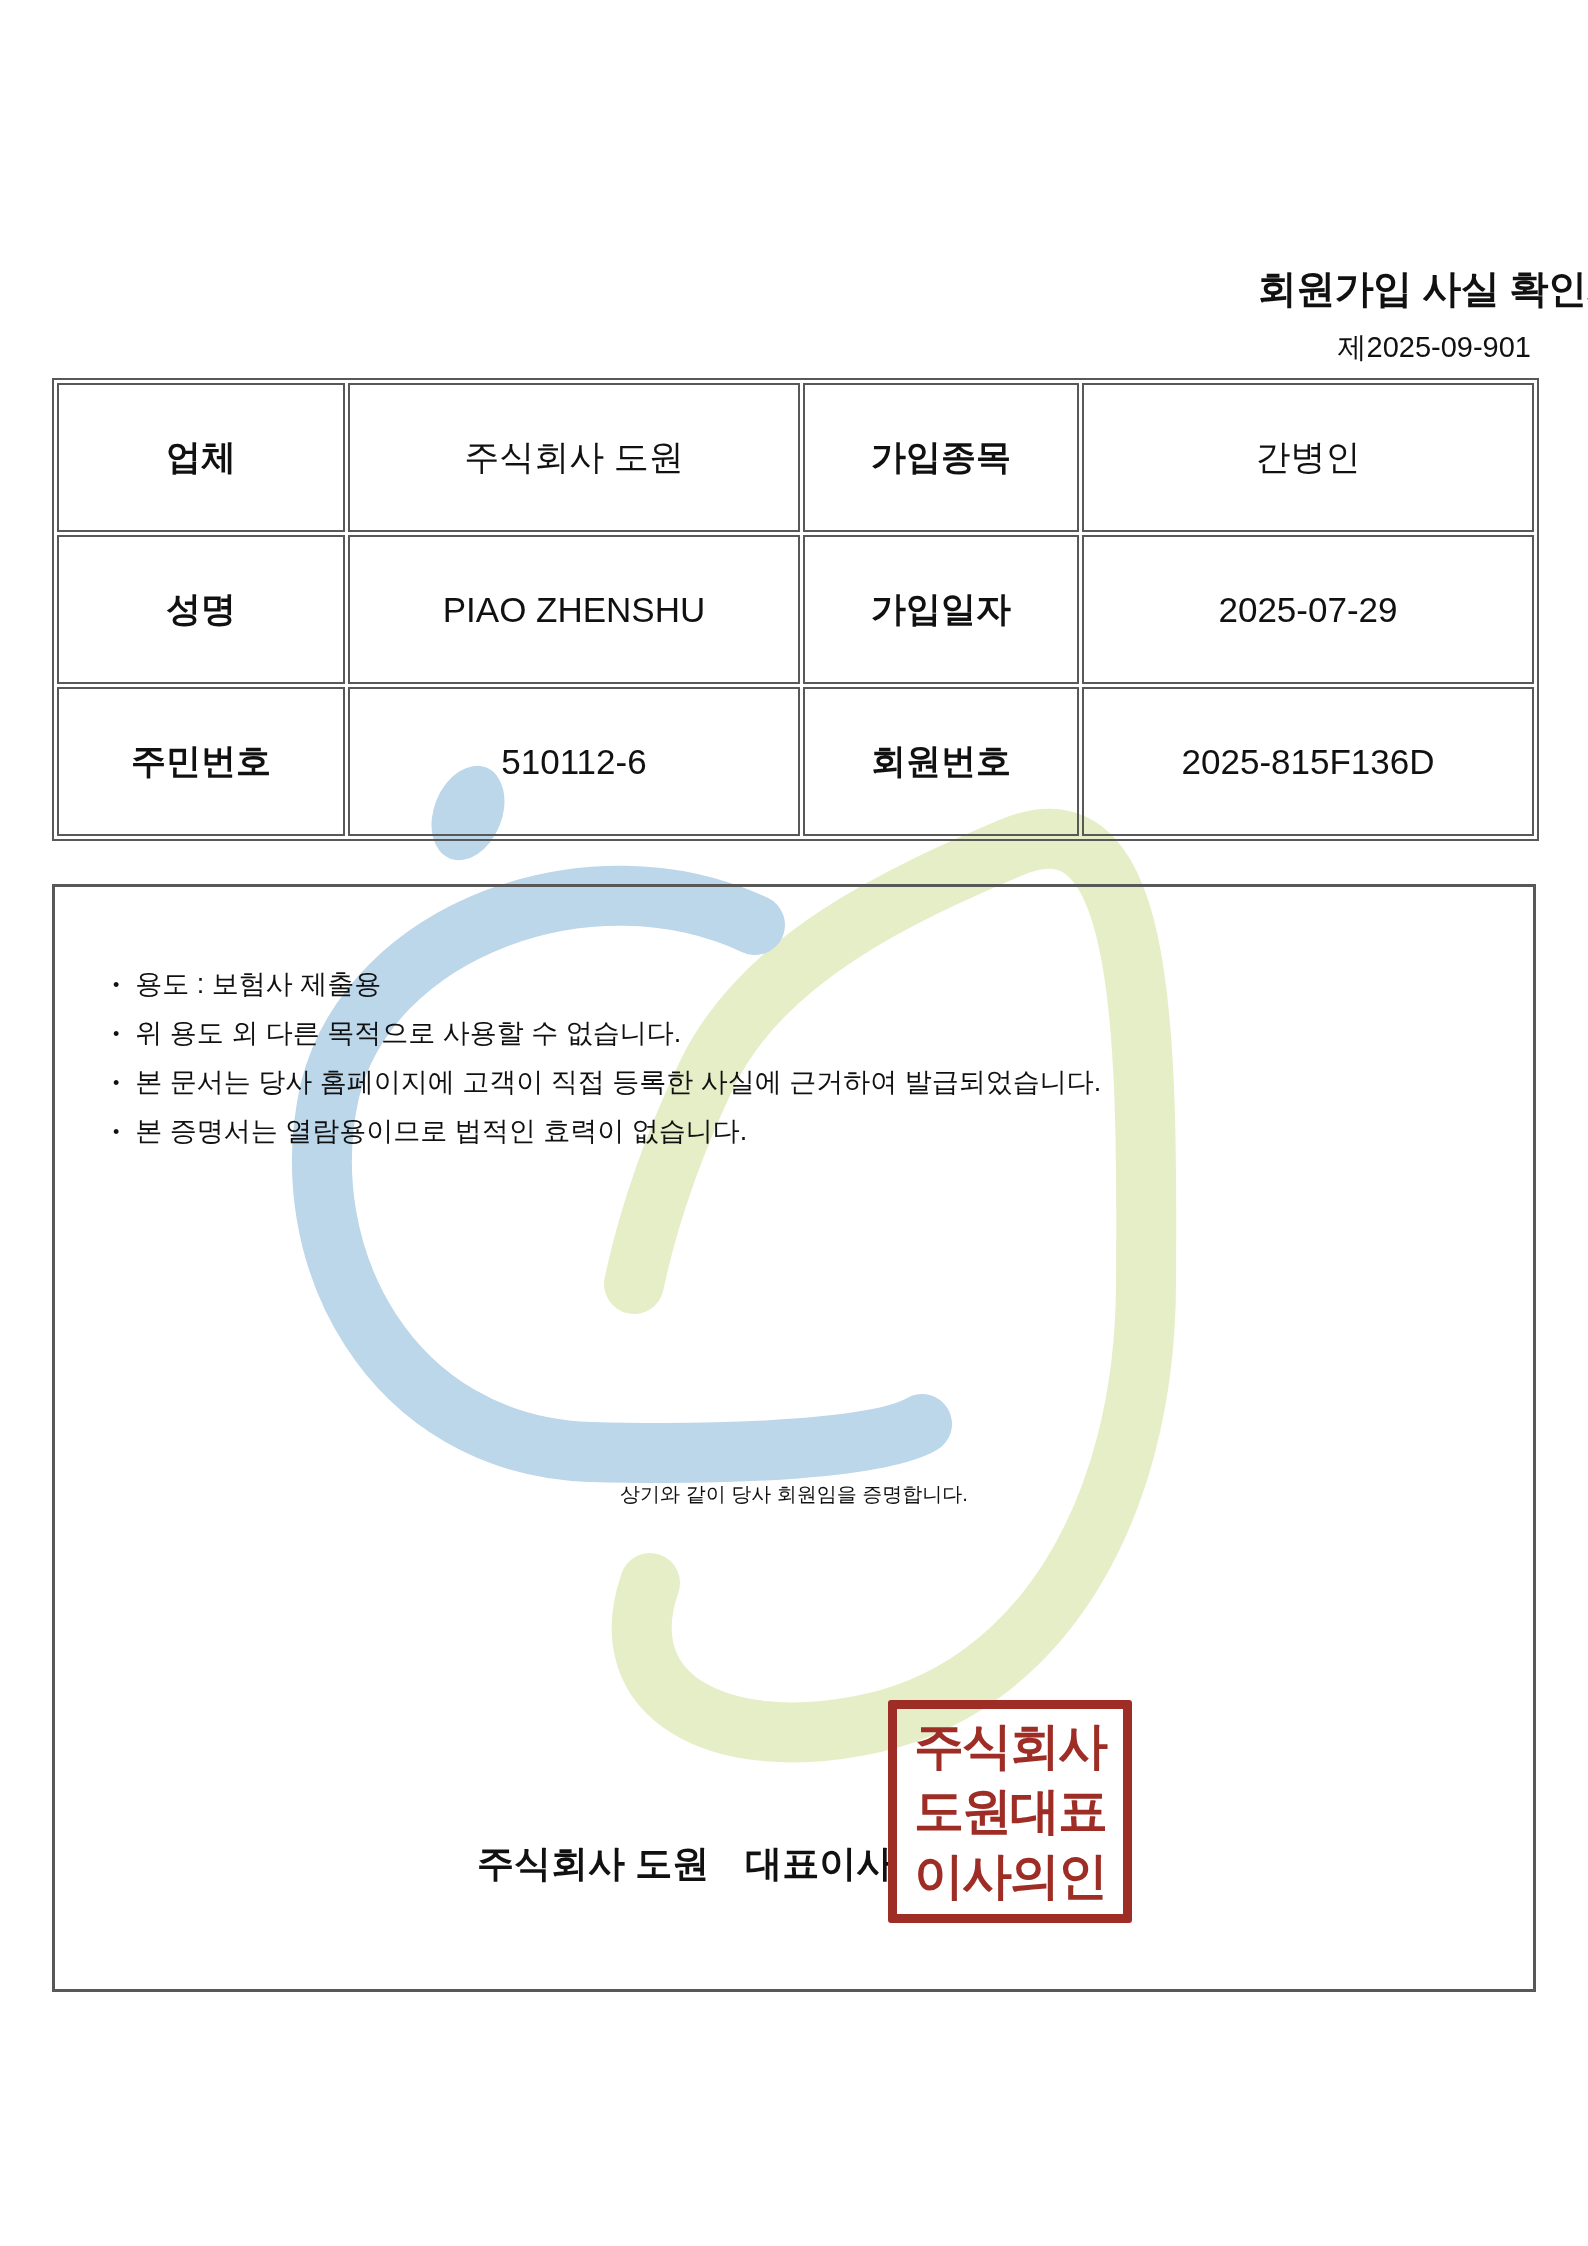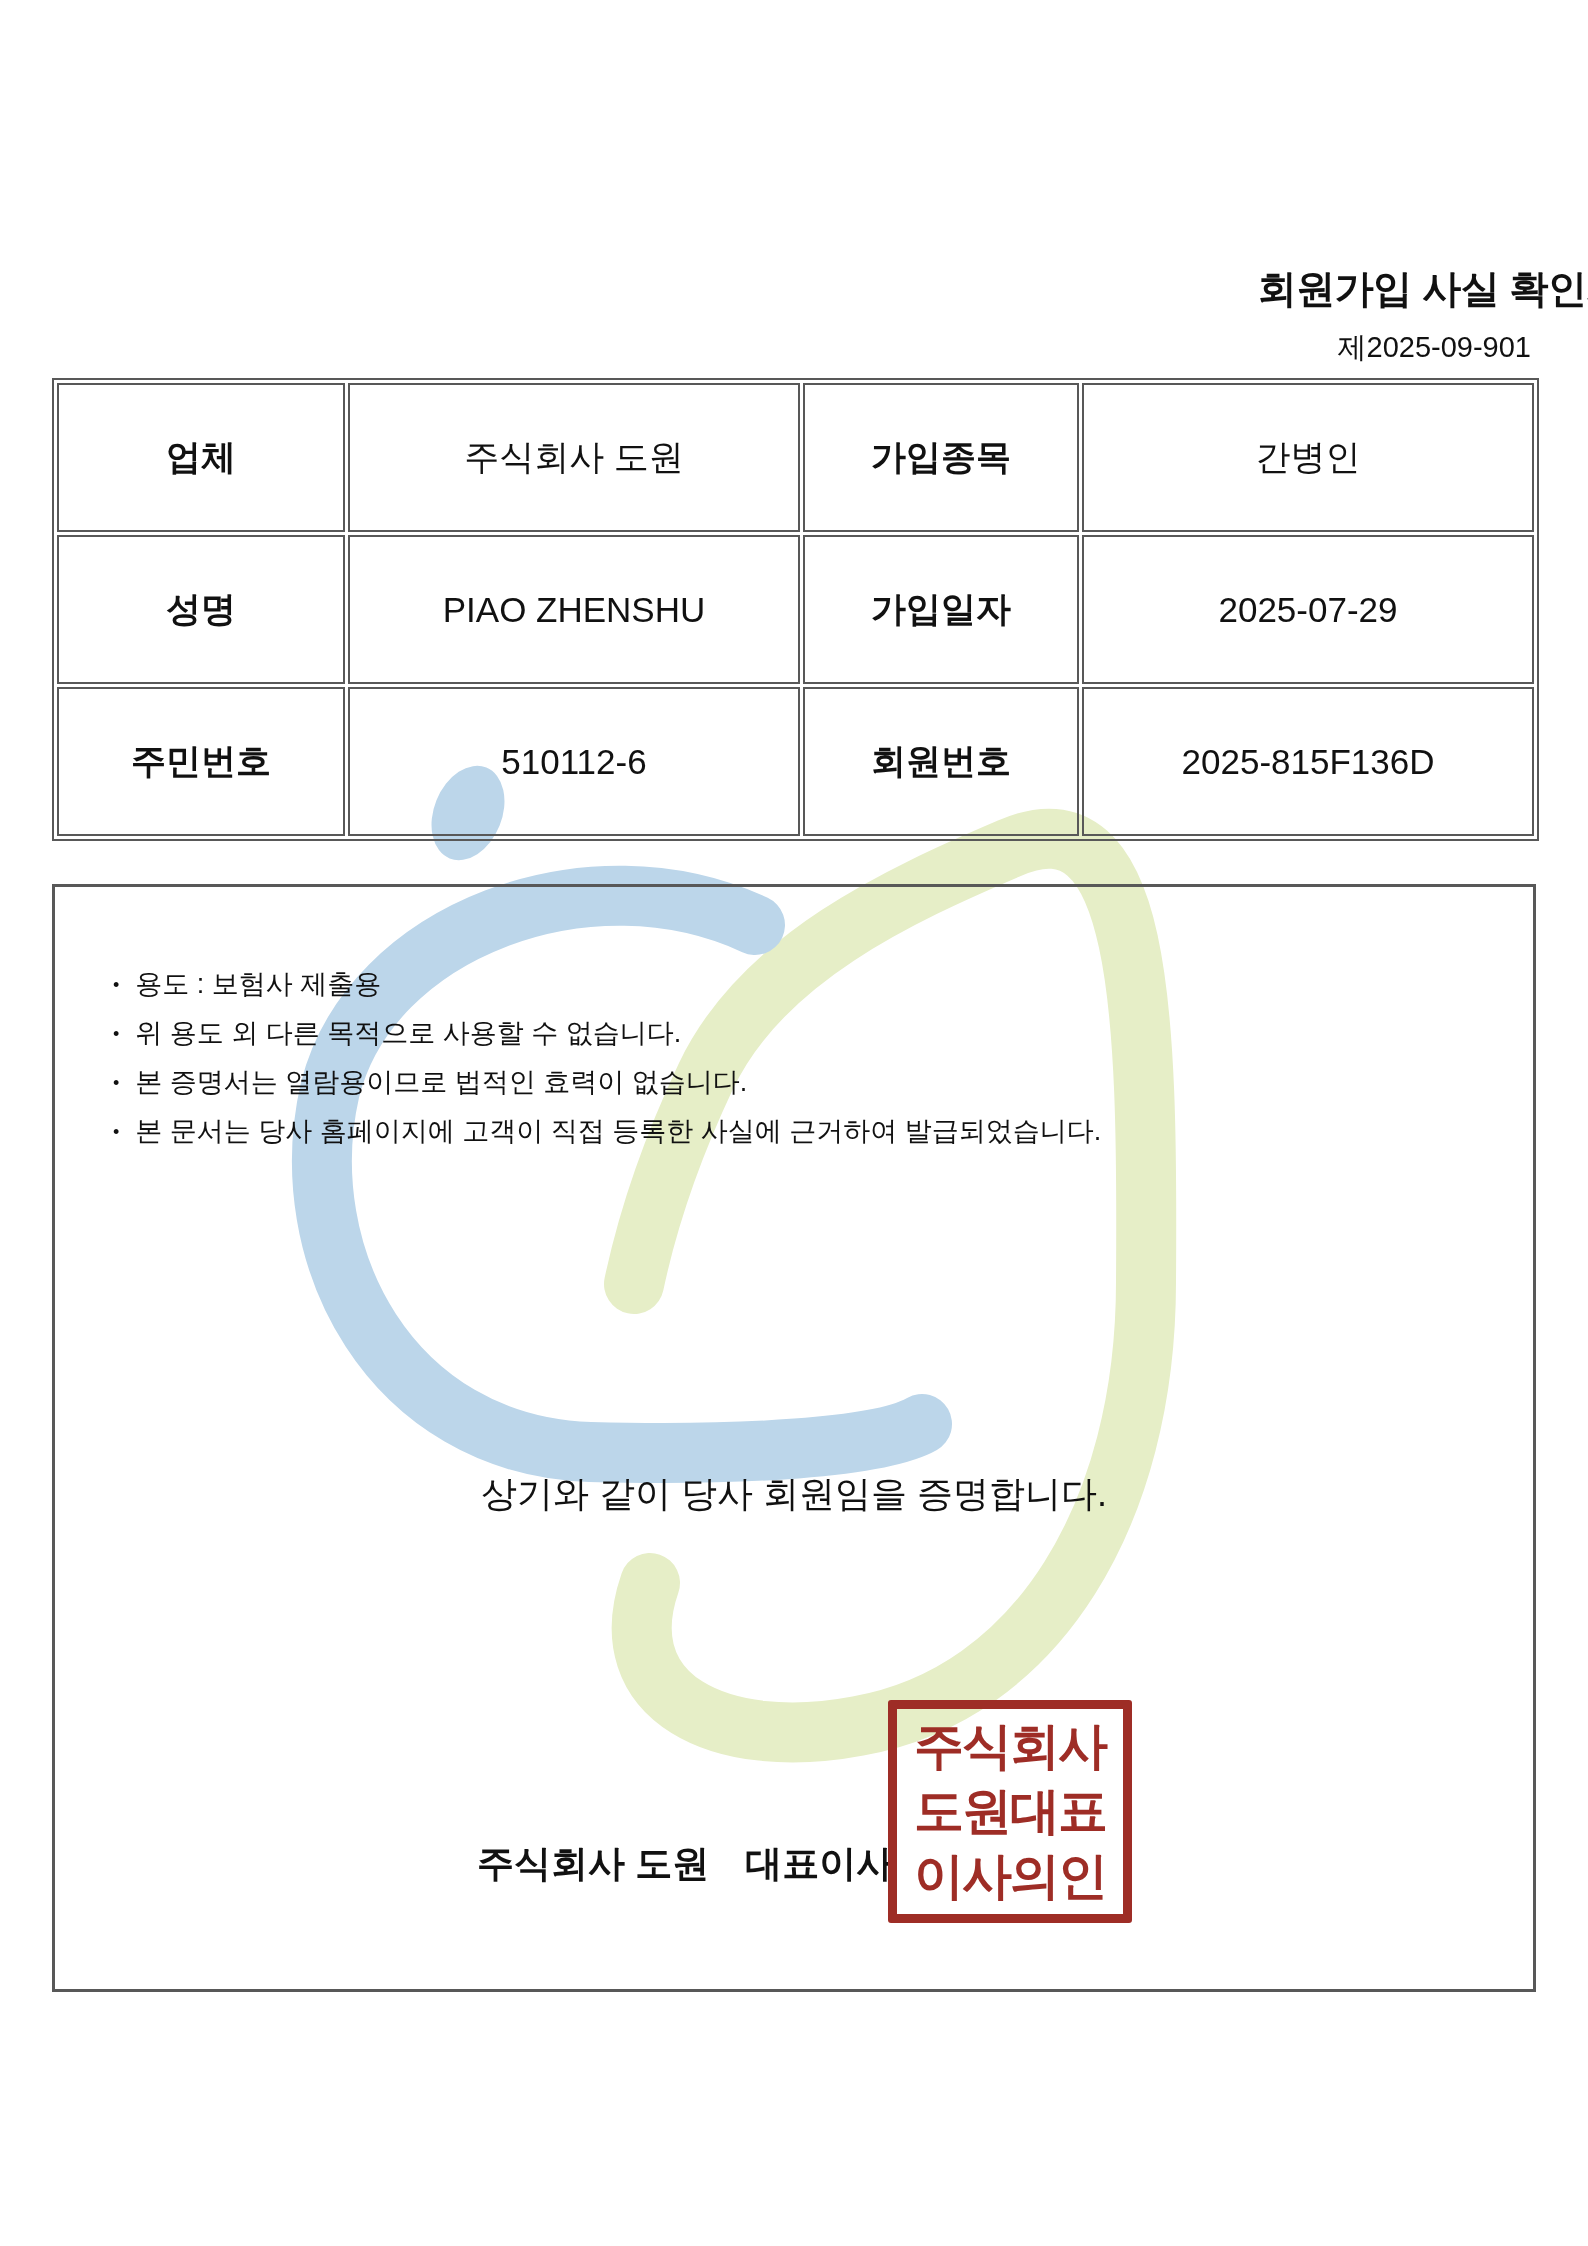--- a/index.html
+++ b/index.html
@@ -40,21 +40,21 @@
     position:absolute;left:58px;top:73px;margin:0;padding:0;list-style:none;
   }
   ul.notes li{
     font-size:27px;line-height:48px;color:#111;white-space:nowrap;
   }
   ul.notes li .bullet{
     display:inline-block;font-size:18px;vertical-align:2px;margin-right:16px;color:#111;
   }
   .statement-block{
     position:absolute;left:0;top:586px;width:100%;text-align:center;
-    font-size:36px;line-height:42px;color:#111;
+    font-size:20px;line-height:42px;color:#111;
   }
   
   .signature-line{
     position:absolute;left:422px;top:952px;font-size:37px;font-weight:700;
     color:#111;white-space:nowrap;
   }
   .signature-line .role{margin-left:36px;}
   .stamp{
     position:absolute;left:833px;top:813px;width:244px;height:223px;
     box-sizing:border-box;border:9px solid #9e2d26;border-radius:3px;
@@ -120,24 +120,24 @@
 
 <section class="notice-box">
   <ul class="notes">
     <li>
       <span class="bullet">•</span><span>용도 : 보험사 제출용</span>
     </li>
     <li>
       <span class="bullet">•</span><span>위 용도 외 다른 목적으로 사용할 수 없습니다.</span>
     </li>
     <li>
-      <span class="bullet">•</span><span>본 증명서는 열람용이므로 법적인 효력이 없습니다.</span>
+      <span class="bullet">•</span><span>본 문서는 당사 홈페이지에 고객이 직접 등록한 사실에 근거하여 발급되었습니다.</span>
     </li>
     <li>
-      <span class="bullet">•</span><span>본 문서는 당사 홈페이지에 고객이 직접 등록한 사실에 근거하여 발급되었습니다.</span>
+      <span class="bullet">•</span><span>본 증명서는 열람용이므로 법적인 효력이 없습니다.</span>
     </li>
   </ul>
 
   <div class="statement-block">
     <div>상기와 같이 당사 회원임을 증명합니다.</div>
   </div>
 
   <div class="signature-line">
     <span>주식회사 도원</span><span class="role">대표이사</span>
   </div>

